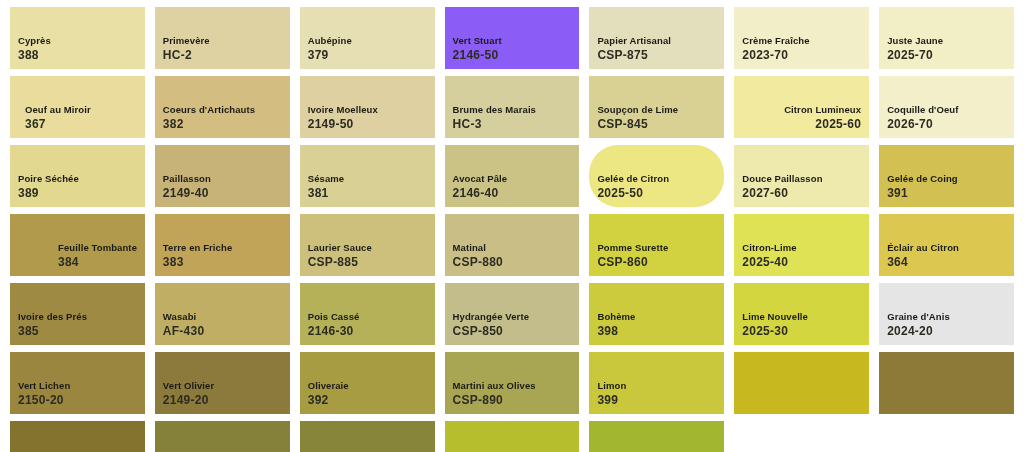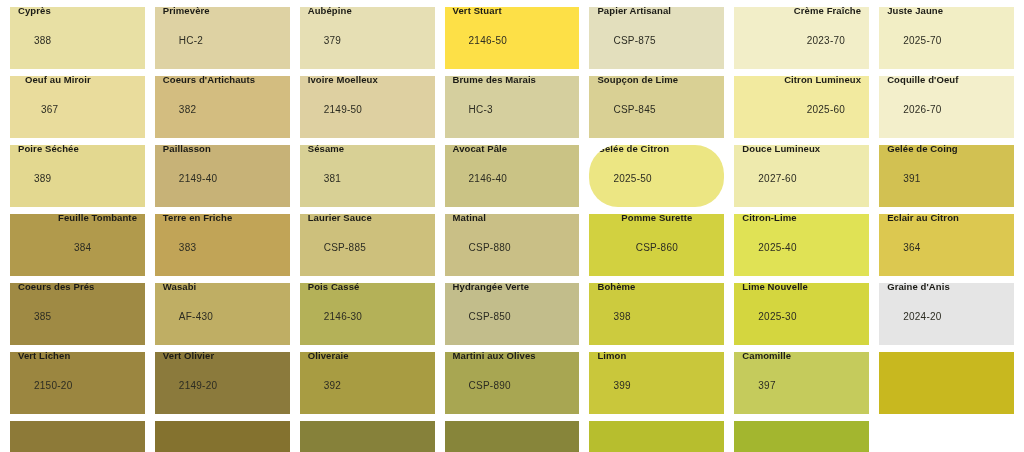--- a/index.html
+++ b/index.html
@@ -43,54 +43,54 @@
     font-size: 9.5px;
     font-weight: bold;
     letter-spacing: 0.1px;
     line-height: 1.15;
     color: #1b1b16;
     margin: 0 0 2px 0;
     white-space: nowrap;
   }
 
   .swatch-code {
-    font-size: 10px;
-    font-weight: normal;
+    font-size: 12px;
+    font-weight: bold;
     letter-spacing: 0.25px;
     line-height: 1.1;
     color: #2c2c22;
-    margin: 16px;
+    margin: 0;
     white-space: nowrap;
   }
 </style>
 </head>
 <body>
 
 <div id="swatch-grid">
     <div class="swatch" style="background-color: rgb(232, 224, 164);">
       <div class="swatch-name">Cyprès</div>
       <div class="swatch-code">388</div>
     </div>
     <div class="swatch" style="background-color: rgb(222, 210, 163);">
       <div class="swatch-name">Primevère</div>
       <div class="swatch-code">HC-2</div>
     </div>
     <div class="swatch" style="background-color: rgb(230, 223, 180);">
       <div class="swatch-name">Aubépine</div>
       <div class="swatch-code">379</div>
     </div>
-    <div class="swatch" style="background-color: #fde047;">
+    <div class="swatch" style="background-color: #8b5cf6;">
       <div class="swatch-name">Vert Stuart</div>
       <div class="swatch-code">2146-50</div>
     </div>
     <div class="swatch" style="background-color: rgb(227, 223, 189);">
       <div class="swatch-name">Papier Artisanal</div>
       <div class="swatch-code">CSP-875</div>
     </div>
-    <div class="swatch" style="background-color: rgb(242, 238, 200); align-items: flex-end;">
+    <div class="swatch" style="background-color: rgb(242, 238, 200);">
       <div class="swatch-name">Crème Fraîche</div>
       <div class="swatch-code">2023-70</div>
     </div>
     <div class="swatch" style="background-color: rgb(242, 238, 197);">
       <div class="swatch-name">Juste Jaune</div>
       <div class="swatch-code">2025-70</div>
     </div>
     <div class="swatch" style="background-color: rgb(233, 220, 156); padding-left: 15px;">
       <div class="swatch-name">Oeuf au Miroir</div>
       <div class="swatch-code">367</div>
@@ -133,21 +133,21 @@
     </div>
     <div class="swatch" style="background-color: rgb(202, 195, 133);">
       <div class="swatch-name">Avocat Pâle</div>
       <div class="swatch-code">2146-40</div>
     </div>
     <div class="swatch" style="background-color: rgb(236, 230, 131); border-radius: 29px;">
       <div class="swatch-name">Gelée de Citron</div>
       <div class="swatch-code">2025-50</div>
     </div>
     <div class="swatch" style="background-color: rgb(238, 234, 173);">
-      <div class="swatch-name">Douce Lumineux</div>
+      <div class="swatch-name">Douce Paillasson</div>
       <div class="swatch-code">2027-60</div>
     </div>
     <div class="swatch" style="background-color: rgb(210, 193, 82);">
       <div class="swatch-name">Gelée de Coing</div>
       <div class="swatch-code">391</div>
     </div>
     <div class="swatch" style="background-color: rgb(177, 154, 76); padding-left: 48px;">
       <div class="swatch-name">Feuille Tombante</div>
       <div class="swatch-code">384</div>
     </div>
@@ -156,34 +156,34 @@
       <div class="swatch-code">383</div>
     </div>
     <div class="swatch" style="background-color: rgb(205, 192, 124);">
       <div class="swatch-name">Laurier Sauce</div>
       <div class="swatch-code">CSP-885</div>
     </div>
     <div class="swatch" style="background-color: rgb(201, 191, 134);">
       <div class="swatch-name">Matinal</div>
       <div class="swatch-code">CSP-880</div>
     </div>
-    <div class="swatch" style="background-color: rgb(210, 209, 64); text-align: center;">
+    <div class="swatch" style="background-color: rgb(210, 209, 64);">
       <div class="swatch-name">Pomme Surette</div>
       <div class="swatch-code">CSP-860</div>
     </div>
     <div class="swatch" style="background-color: rgb(224, 226, 85);">
       <div class="swatch-name">Citron-Lime</div>
       <div class="swatch-code">2025-40</div>
     </div>
     <div class="swatch" style="background-color: rgb(220, 200, 80);">
       <div class="swatch-name">Éclair au Citron</div>
       <div class="swatch-code">364</div>
     </div>
     <div class="swatch" style="background-color: rgb(159, 138, 68);">
-      <div class="swatch-name">Coeurs des Prés</div>
+      <div class="swatch-name">Ivoire des Prés</div>
       <div class="swatch-code">385</div>
     </div>
     <div class="swatch" style="background-color: rgb(191, 174, 100);">
       <div class="swatch-name">Wasabi</div>
       <div class="swatch-code">AF-430</div>
     </div>
     <div class="swatch" style="background-color: rgb(180, 177, 88);">
       <div class="swatch-name">Pois Cassé</div>
       <div class="swatch-code">2146-30</div>
     </div>
@@ -215,24 +215,20 @@
       <div class="swatch-name">Oliveraie</div>
       <div class="swatch-code">392</div>
     </div>
     <div class="swatch" style="background-color: rgb(168, 166, 82);">
       <div class="swatch-name">Martini aux Olives</div>
       <div class="swatch-code">CSP-890</div>
     </div>
     <div class="swatch" style="background-color: rgb(201, 199, 59);">
       <div class="swatch-name">Limon</div>
       <div class="swatch-code">399</div>
-    </div>
-    <div class="swatch" style="background-color: rgb(197, 203, 92);">
-      <div class="swatch-name">Camomille</div>
-      <div class="swatch-code">397</div>
     </div>
     <div class="swatch" style="background-color: rgb(200, 184, 31);"></div>
     <div class="swatch" style="background-color: rgb(141, 122, 56);"></div>
     <div class="swatch" style="background-color: rgb(132, 114, 47);"></div>
     <div class="swatch" style="background-color: rgb(134, 129, 58);"></div>
     <div class="swatch" style="background-color: rgb(135, 133, 58);"></div>
     <div class="swatch" style="background-color: rgb(183, 190, 46);"></div>
     <div class="swatch" style="background-color: rgb(163, 182, 47);"></div>
   </div>
 

